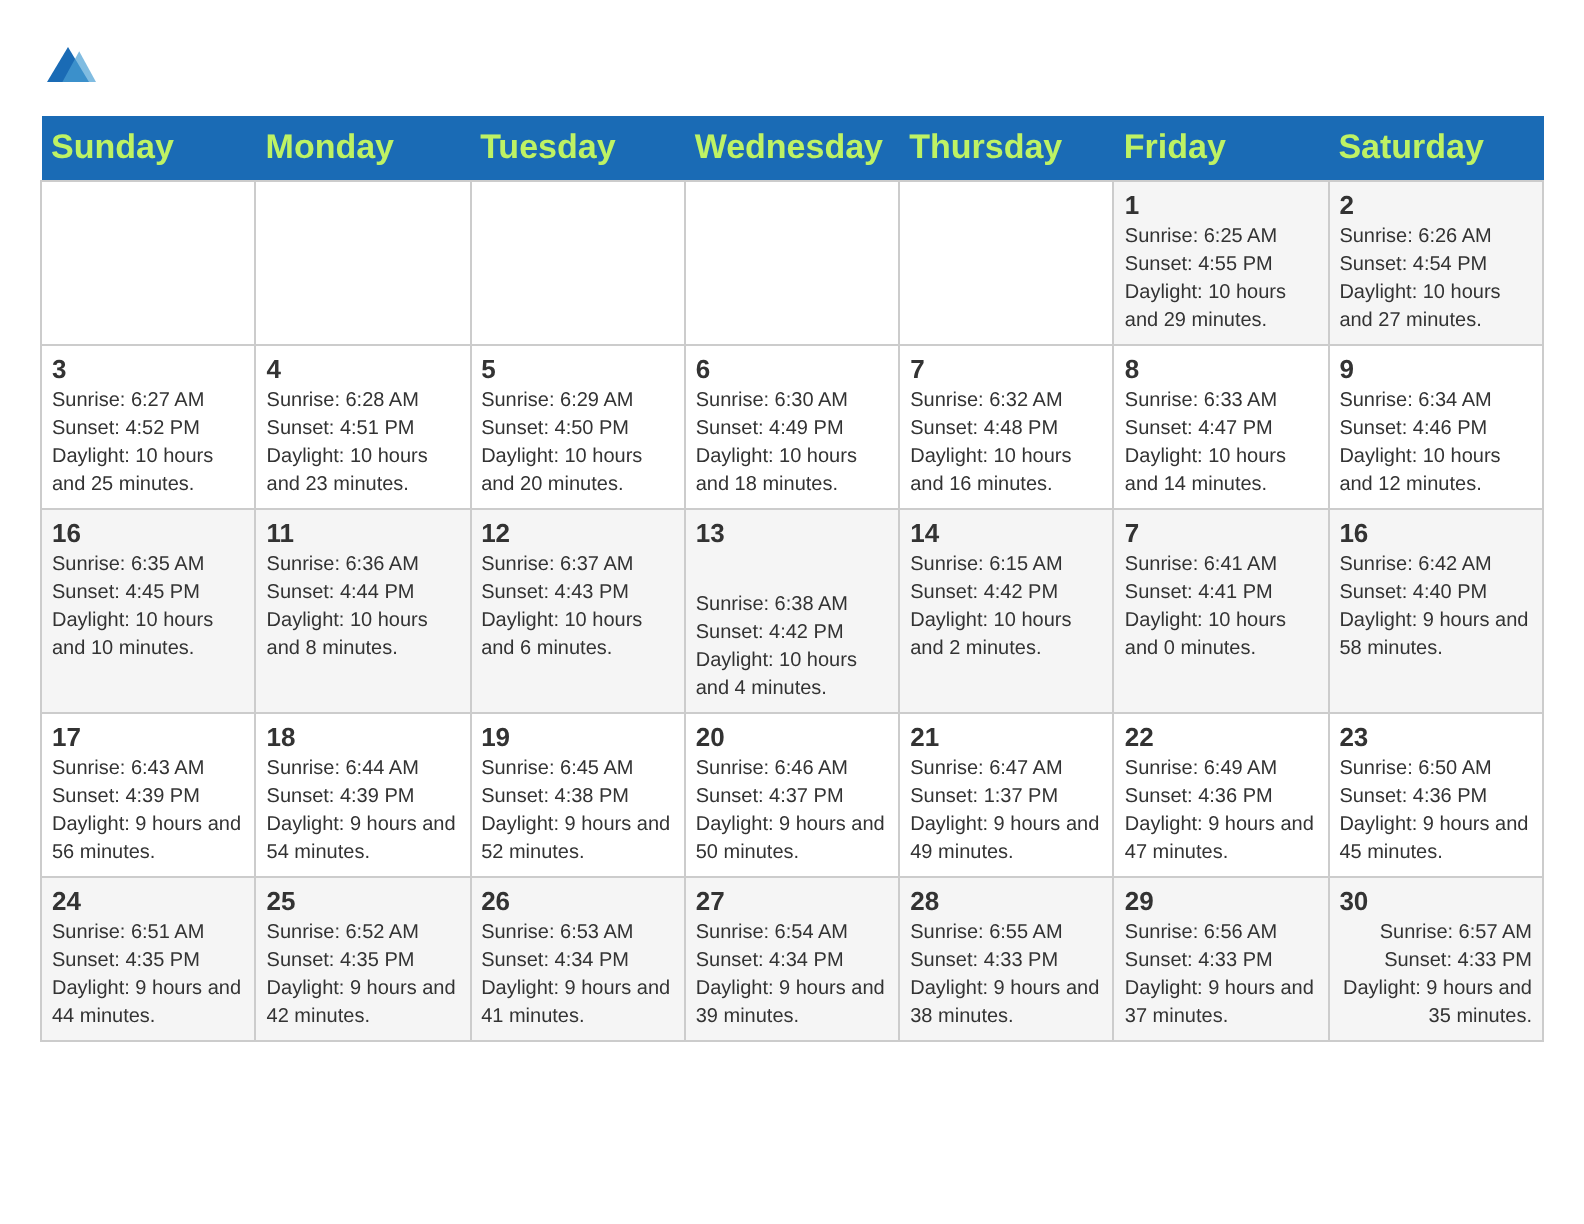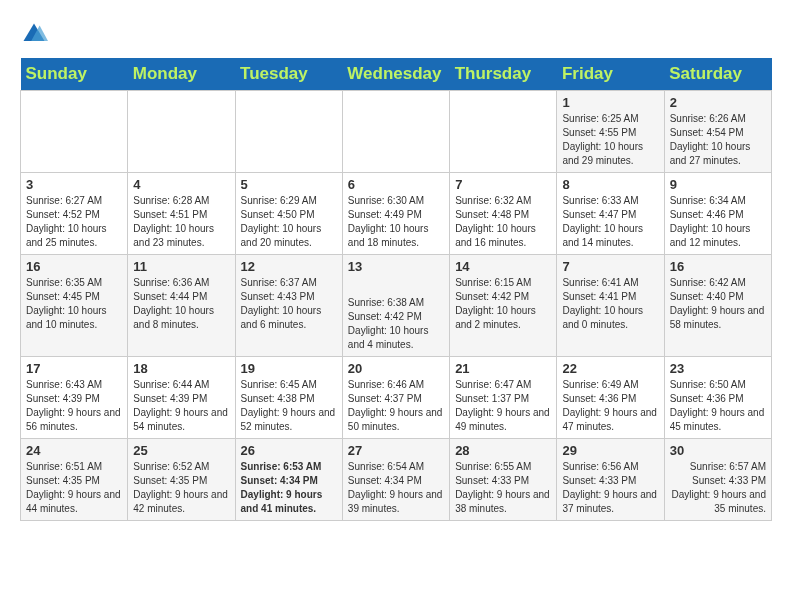--- a/index.html
+++ b/index.html
@@ -282,21 +282,21 @@
 Daylight: 9 hours and 44 minutes.</div>
         </td>
         <td>
           <span class="day-number">25</span>
           <div class="day-info" style="white-space: pre-line;">Sunrise: 6:52 AM
 Sunset: 4:35 PM
 Daylight: 9 hours and 42 minutes.</div>
         </td>
         <td>
           <span class="day-number">26</span>
-          <div class="day-info" style="white-space: pre-line; font-weight: bold;">Sunrise: 6:53 AM
+          <div class="day-info" style="white-space: pre-line;">Sunrise: 6:53 AM
 Sunset: 4:34 PM
 Daylight: 9 hours and 41 minutes.</div>
         </td>
         <td>
           <span class="day-number">27</span>
           <div class="day-info" style="white-space: pre-line;">Sunrise: 6:54 AM
 Sunset: 4:34 PM
 Daylight: 9 hours and 39 minutes.</div>
         </td>
         <td>

